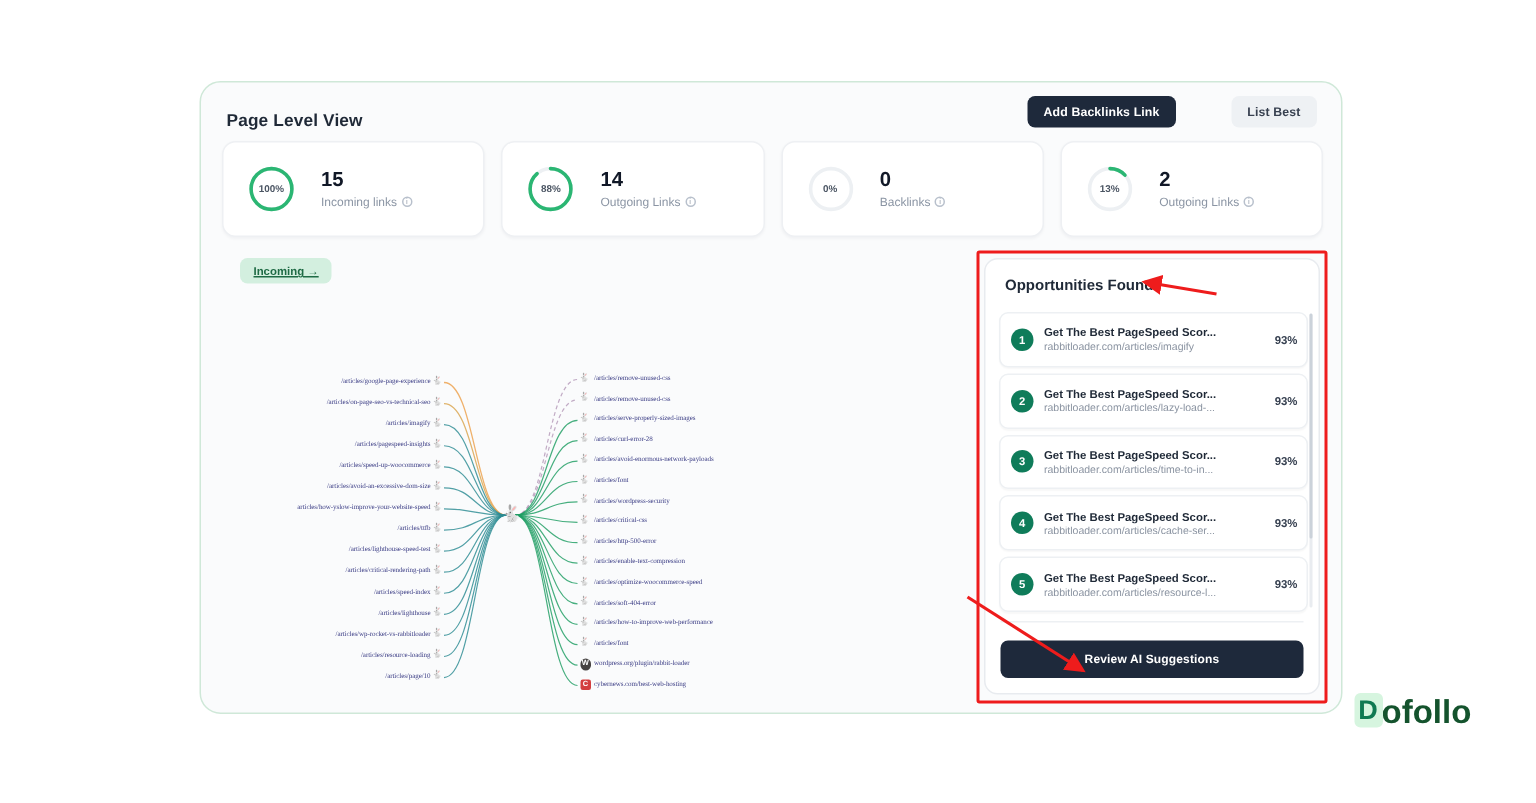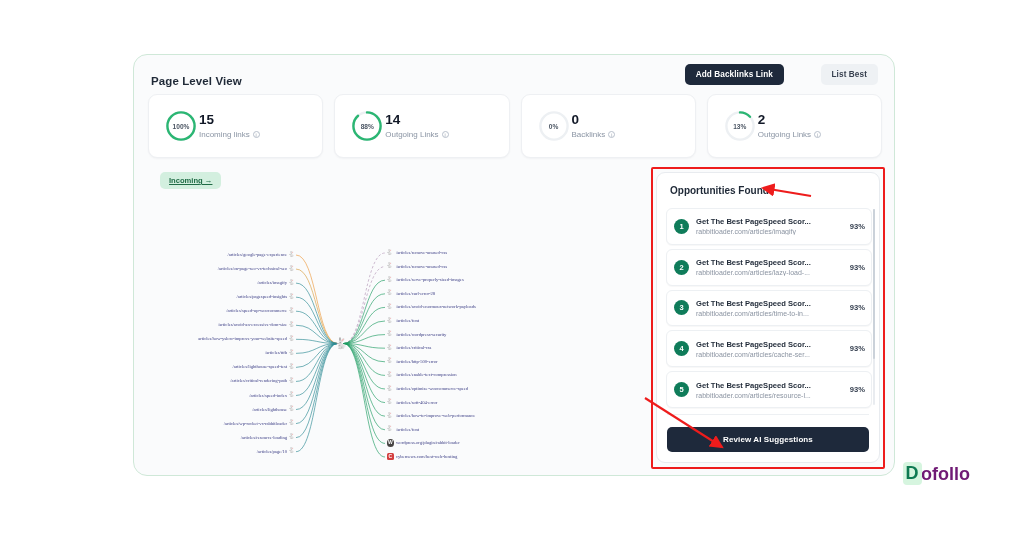--- a/index.html
+++ b/index.html
@@ -47,21 +47,21 @@
 
   
   .stats {
     position: absolute; left: 14px; top: 39px;
     width: 734px; height: 64px;
     display: flex; gap: 11px;
   }
   .stat {
     flex: 1 1 0; background: #ffffff;
     border: 1px solid #eef0f3; border-radius: 9px;
-    display: flex; align-items: center; gap: 1px;
+    display: flex; align-items: center; gap: 16px;
     padding: 0 0 0 15px;
     box-shadow: 0 1px 2px rgba(16,24,40,.04);
   }
   .ring { position: relative; width: 34px; height: 34px; flex: 0 0 auto; }
   .ring svg { display: block; transform: rotate(-90deg); }
   .ring-label {
     position: absolute; inset: 0;
     display: flex; align-items: center; justify-content: center;
     font-size: 6.6px; font-weight: bold; color: #4b5563;
   }
@@ -194,21 +194,21 @@
   .brand-d {
     width: 19px; height: 23px; background: #d6f5df;
     border-radius: 4px; position: relative;
   }
   .brand-d span {
     position: absolute; left: 2.5px; top: 2px;
     font-size: 18px; font-weight: bold; color: #0f7a52;
     line-height: 19px;
   }
   .brand-rest {
-    font-size: 18px; font-weight: bold; color: #701a75;
+    font-size: 22px; font-weight: bold; color: #14532d;
     line-height: 19px; margin-left: -1px; padding-top: 2px;
   }
 </style>
 </head>
 <body>
 
 <div id="root">
 
   <div class="panel">
 

